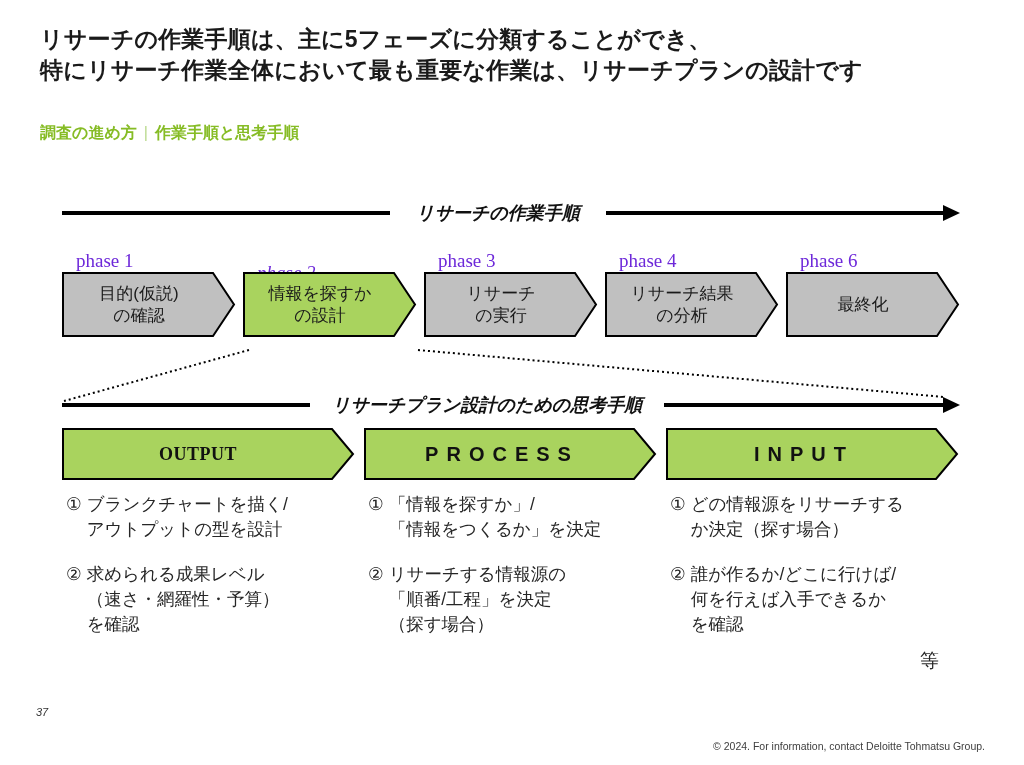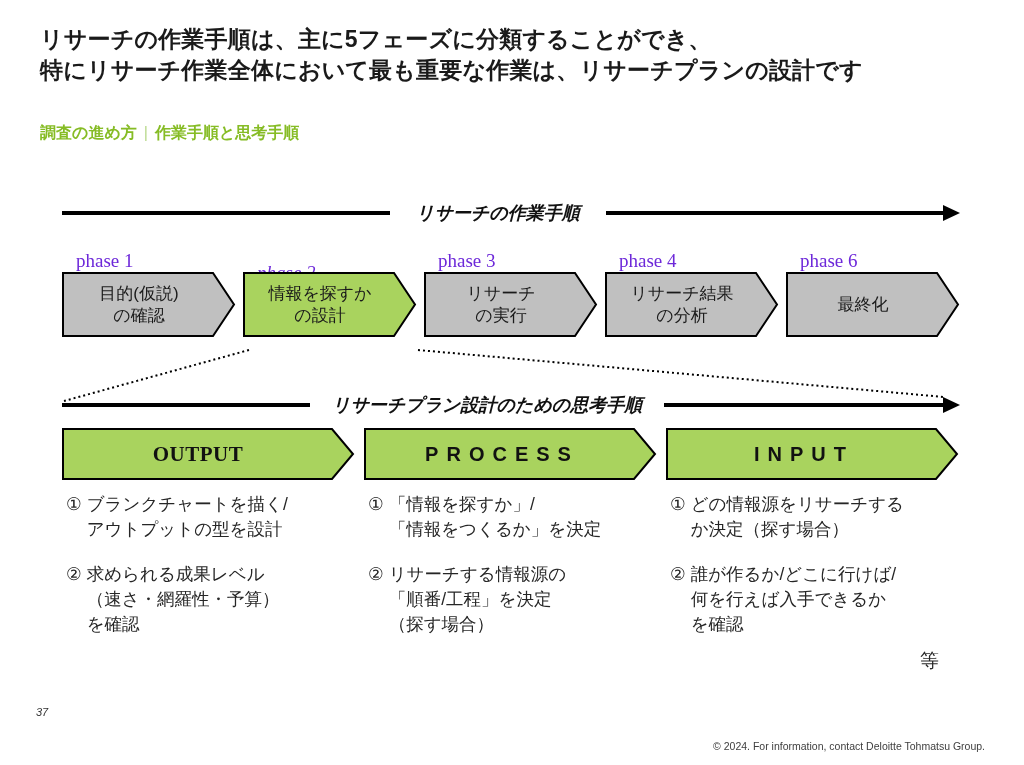--- a/index.html
+++ b/index.html
@@ -52,21 +52,21 @@
     display:flex; align-items:center; justify-content:center; text-align:center;
     font-size:17px; line-height:1.25; white-space:pre-line; color:#1a1a1a;
   }
 
   .step-row { position:absolute; left:62px; top:428px; display:flex; gap:9px; }
   .step-chevron { position:relative; width:293px; height:52px; }
   .step-label {
     position:absolute; left:0; top:0; bottom:0; right:21px;
     display:flex; align-items:center; justify-content:center; font-weight:700; color:#111;
   }
-  .step-label.serif { font-family:"Liberation Serif", serif; font-size:21px; letter-spacing:0.5px; }
+  .step-label.serif { font-family:"Liberation Serif", serif; font-size:18px; letter-spacing:0.5px; }
   .step-label.spaced { font-size:20px; letter-spacing:8px; padding-left:4px; }
 
   
   .connector { position:absolute; left:0; top:348px; pointer-events:none; }
   .connector line { stroke:#000; stroke-width:2; stroke-dasharray:2 3; }
 
   
   .columns { position:absolute; left:62px; top:492px; display:flex; gap:9px; }
   .column { width:293px; box-sizing:border-box; padding-left:4px; }
   .item {

